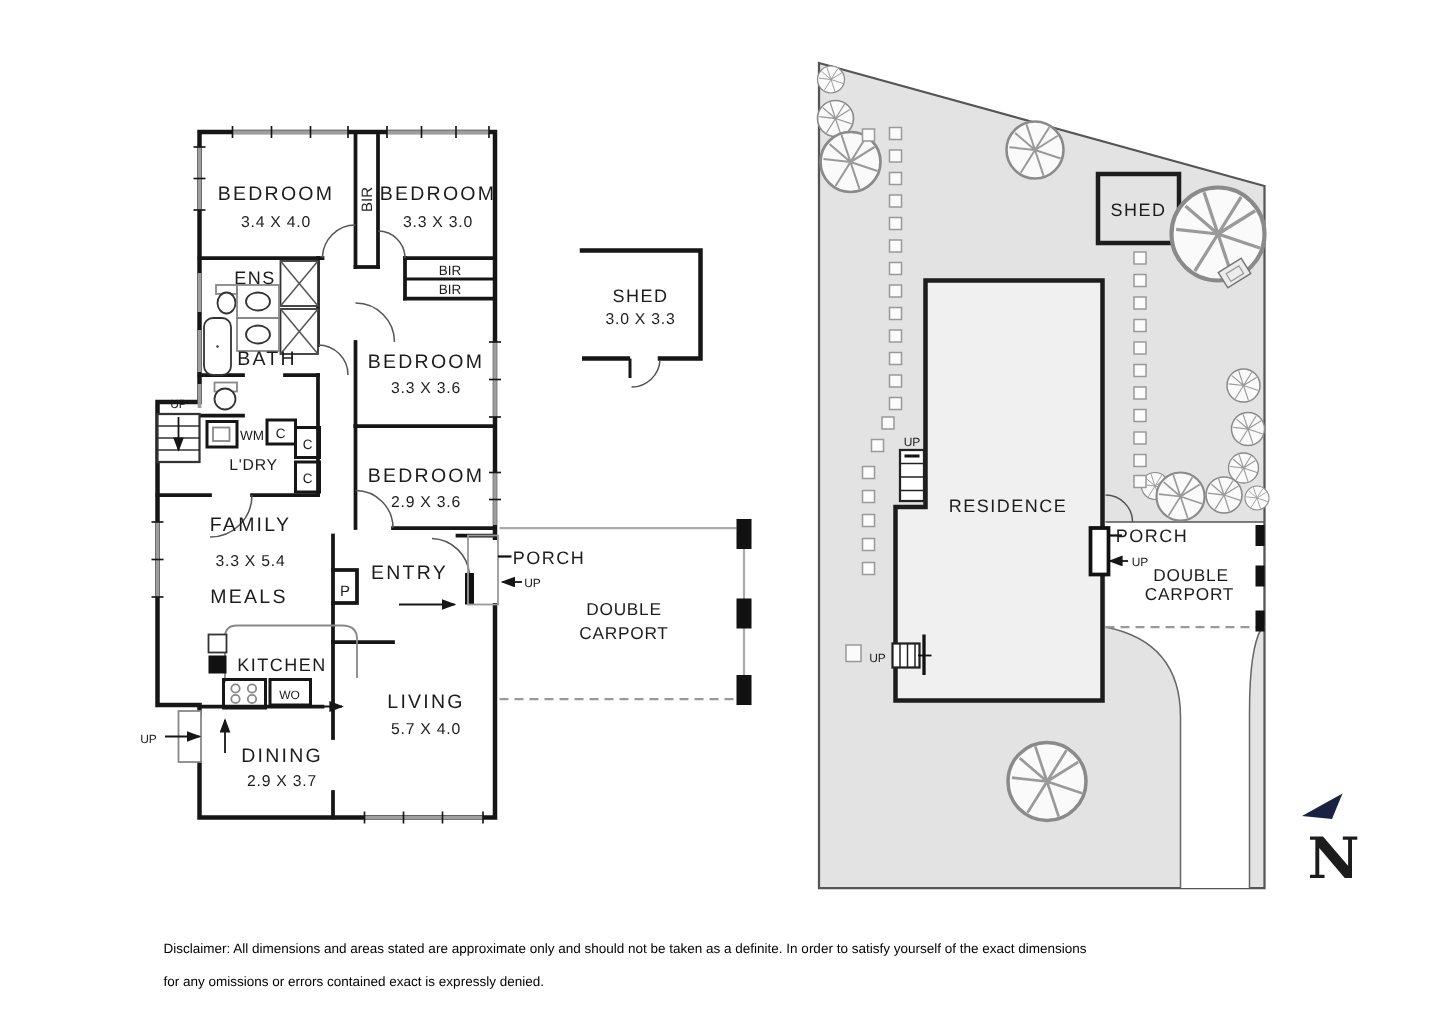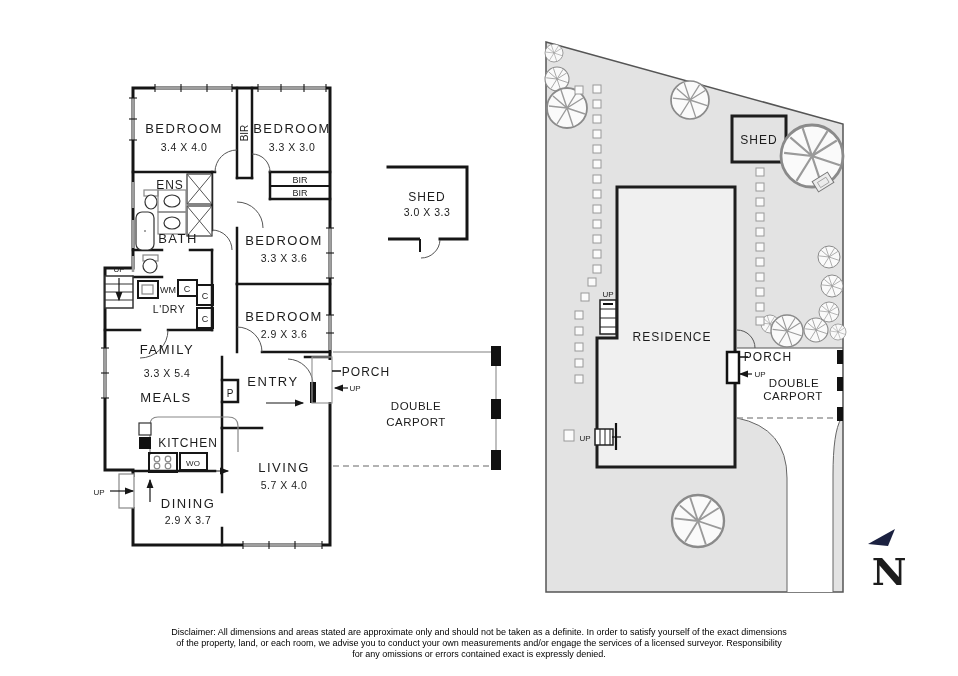--- a/index.html
+++ b/index.html
@@ -25,21 +25,21 @@
   .gray{stroke:#aaa;stroke-width:1.5;fill:none;}
   .dash{stroke:#999;stroke-width:1.5;stroke-dasharray:6 4;fill:none;}
   .stone{fill:#fbfbfb;stroke:#999;stroke-width:1;}
   .site{stroke:#555;stroke-width:1.5;}
   .res{stroke:#1d1d1d;stroke-width:3;}
   .drv{fill:#fff;}
   .drvl{stroke:#666;stroke-width:1;fill:none;}
   .arrow{stroke:#161616;stroke-width:1.2;fill:none;}
   .post{fill:#111;}
   #disclaimer{position:absolute;left:50%;top:627px;transform:translateX(-50%);
-              width:740px;text-align:center;font-size:9px;line-height:11px;color:#000;}
+              width:740px;font-size:9px;line-height:11px;color:#000;}
 </style>
 </head>
 <body>
 
 <div id="canvas">
 <svg width="958" height="676" viewBox="0 0 958 676">
   <defs>
     <marker id="arw" markerWidth="9" markerHeight="8" refX="7" refY="3" orient="auto">
       <path d="M0,0 L8,3 L0,6 Z" fill="#161616"></path>
     </marker>
@@ -361,16 +361,16 @@
       <text class="t13" x="284" y="472">LIVING</text>
       <text class="t11" x="284" y="489">5.7 X 4.0</text>
       <text class="t13" x="188" y="508">DINING</text>
       <text class="t11" x="188" y="524">2.9 X 3.7</text>
     </g>
   </g>
 </svg>
 
 <div id="disclaimer">
   <span>Disclaimer: All dimensions and areas stated are approximate only and should not be taken as a definite. In order to satisfy yourself of the exact dimensions</span><br>
-  <span>of the property, land, or each room, we advise you to conduct your own measurements and/or engage the services of a licensed surveyor. Responsibility</span><br>
+  <br>
   <span>for any omissions or errors contained exact is expressly denied.</span>
 </div>
 </div>
 
 </body></html>

